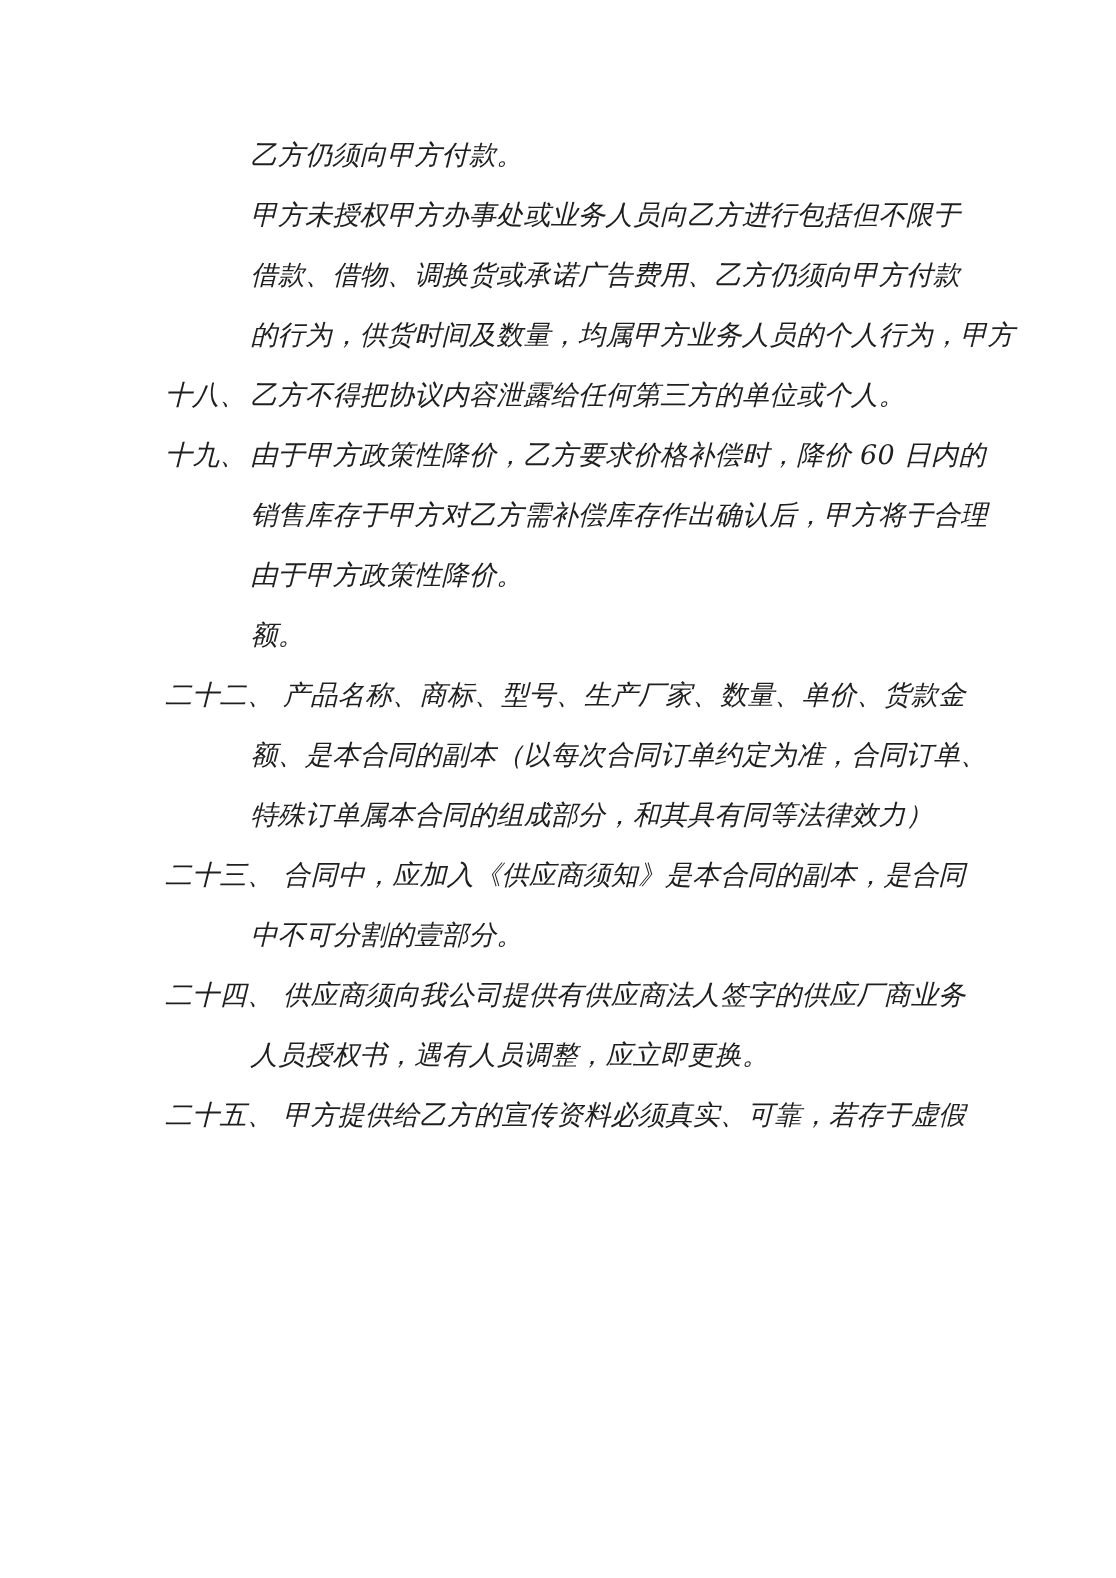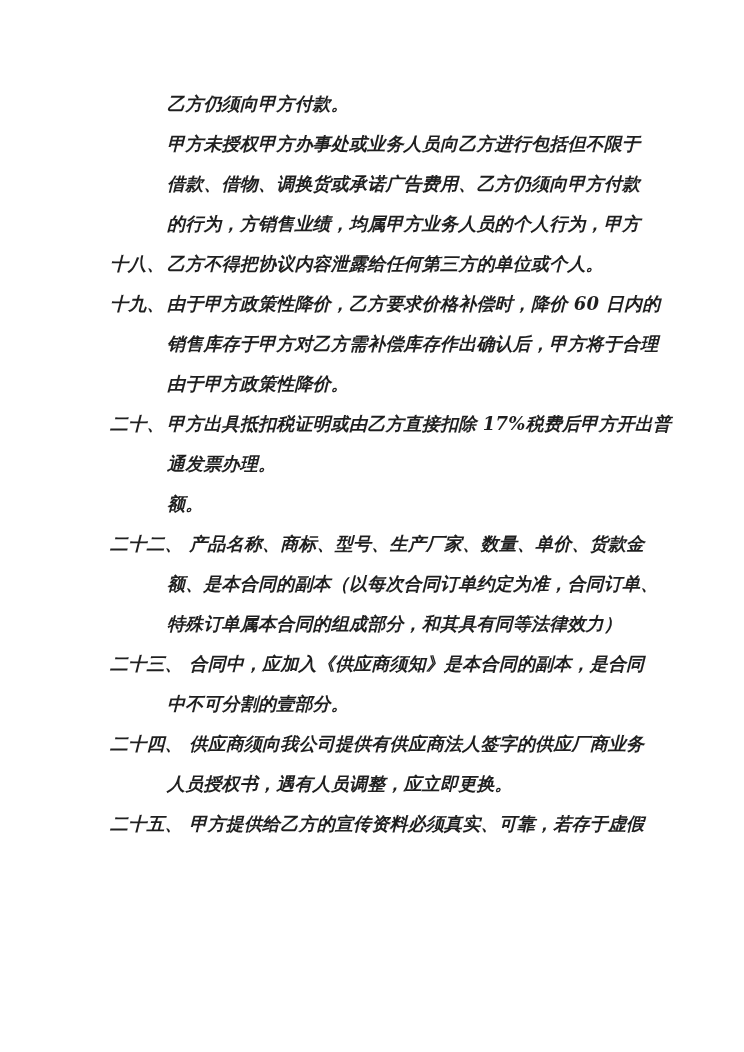--- a/index.html
+++ b/index.html
@@ -12,21 +12,20 @@
     width: 732px;
     height: 1052px;
     background: #ffffff;
     box-sizing: border-box;
     padding: 84px 96px 0 110px;
     overflow: hidden;
     font-family: "DejaVu Serif", "Liberation Serif", serif;
     font-style: italic;            
     font-size: 18px;
     color: #1f1f1f;
-    font-weight: bold;
   }
   .para {
     margin: 0;
     padding: 0;
   }
   .line {
     height: 40px;
     line-height: 40px;
     white-space: pre;
     letter-spacing: 0.2px;
@@ -43,33 +42,29 @@
 </head>
 <body>
 
 <div class="page" style="background: rgb(255, 255, 255); color: rgb(31, 31, 31);">
     <div class="para">
       <div class="line line-cont">乙方仍须向甲方付款。</div>
     </div>
     <div class="para">
       <div class="line line-cont">甲方未授权甲方办事处或业务人员向乙方进行包括但不限于</div>
       <div class="line line-cont">借款、借物、调换货或承诺广告费用、乙方仍须向甲方付款</div>
-      <div class="line line-cont">的行为，方销售业绩，均属甲方业务人员的个人行为，甲方</div>
+      <div class="line line-cont">的行为，供货时间及数量，均属甲方业务人员的个人行为，甲方</div>
     </div>
     <div class="para">
       <div class="line line-first"><span class="num">十八、</span><span>乙方不得把协议内容泄露给任何第三方的单位或个人。</span></div>
     </div>
     <div class="para">
       <div class="line line-first"><span class="num">十九、</span><span>由于甲方政策性降价，乙方要求价格补偿时，降价 60 日内的</span></div>
       <div class="line line-cont">销售库存于甲方对乙方需补偿库存作出确认后，甲方将于合理</div>
       <div class="line line-cont">由于甲方政策性降价。</div>
-    </div>
-    <div class="para">
-      <div class="line line-first"><span class="num">二十、</span><span>甲方出具抵扣税证明或由乙方直接扣除 17%税费后甲方开出普</span></div>
-      <div class="line line-cont">通发票办理。</div>
     </div>
     <div class="para">
       <div class="line line-cont">额。</div>
     </div>
     <div class="para">
       <div class="line line-first"><span class="num">二十二、 </span><span>产品名称、商标、型号、生产厂家、数量、单价、货款金</span></div>
       <div class="line line-cont">额、是本合同的副本（以每次合同订单约定为准，合同订单、</div>
       <div class="line line-cont">特殊订单属本合同的组成部分，和其具有同等法律效力）</div>
     </div>
     <div class="para">

